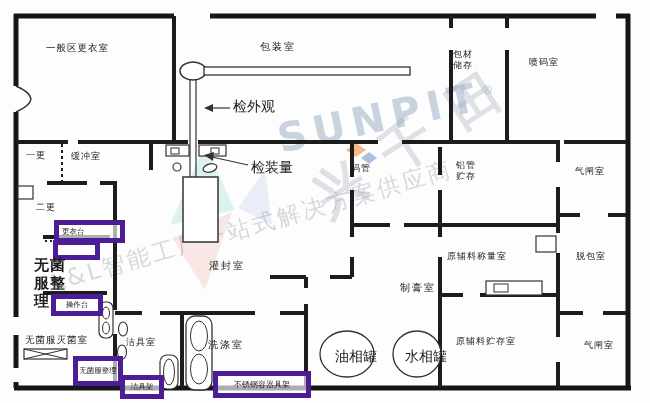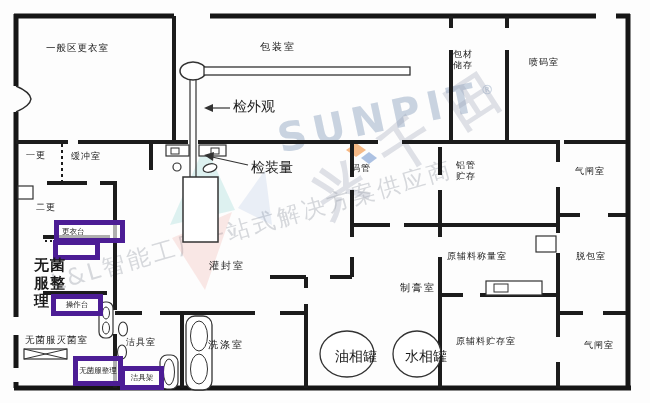--- a/index.html
+++ b/index.html
@@ -135,22 +135,23 @@
   <div class="lbl" style="left:26px;top:150px;">一更</div>
   <div class="lbl" style="left:71px;top:151px;">缓冲室</div>
   <div class="lbl" style="left:36px;top:202px;">二更</div>
   <div class="boxlbl" style="left:54px;top:220px;width:58px;height:13px;justify-content:flex-start;padding-left:3px;">更衣台</div>
   <div class="boxlbl" style="left:53px;top:240px;width:37px;height:10px;"></div>
   <div class="lbl wrap" style="left:34px;top:256px;width:36px;font-size:15px;font-weight:bold;">无菌服整理</div>
   <div class="boxlbl" style="left:51px;top:294px;width:42px;height:12px;">操作台</div>
   <div class="lbl" style="left:25px;top:334px;font-size:9.5px;">无菌服灭菌室</div>
   <div class="boxlbl" style="left:73px;top:356px;width:40px;height:20px;">无菌服整理</div>
   <div class="lbl" style="left:126px;top:337px;">洁具室</div>
-  <div class="boxlbl" style="left:120px;top:366px;width:34px;height:14px;">洁具架</div>
+  <div class="boxlbl" style="left:120px;top:375px;width:34px;height:14px;">洁具架</div>
   <div class="lbl big" style="left:208px;top:339px;">洗涤室</div>
+  <div class="boxlbl" style="left:213px;top:371px;width:88px;height:17px;font-size:8px;">不锈钢容器具架</div>
   <div class="lbl big" style="left:191px;top:260px;padding-left:18px;">灌封室</div>
   <div class="lbl small" style="left:233px;top:99px;">检外观</div>
   <div class="lbl small" style="left:251px;top:160px;">检装量</div>
   <div class="lbl" style="left:351px;top:163px;">码管</div>
   <div class="lbl wrap" style="left:456px;top:160px;width:24px;">铝管贮存</div>
   <div class="lbl" style="left:575px;top:166px;">气闸室</div>
   <div class="lbl" style="left:576px;top:251px;">脱包室</div>
   <div class="lbl" style="left:447px;top:251px;">原辅料称量室</div>
   <div class="lbl big" style="left:358px;top:282px;padding-left:42px;">制膏室</div>
   <div class="lbl small" style="left:335px;top:349px;">油相罐</div>

